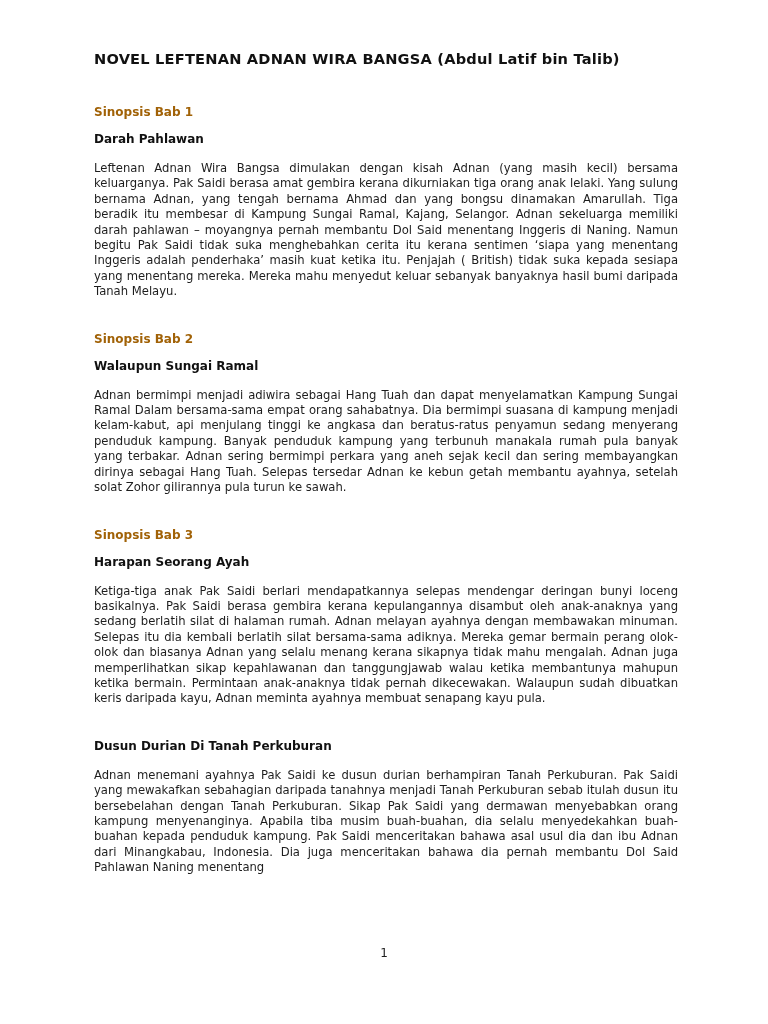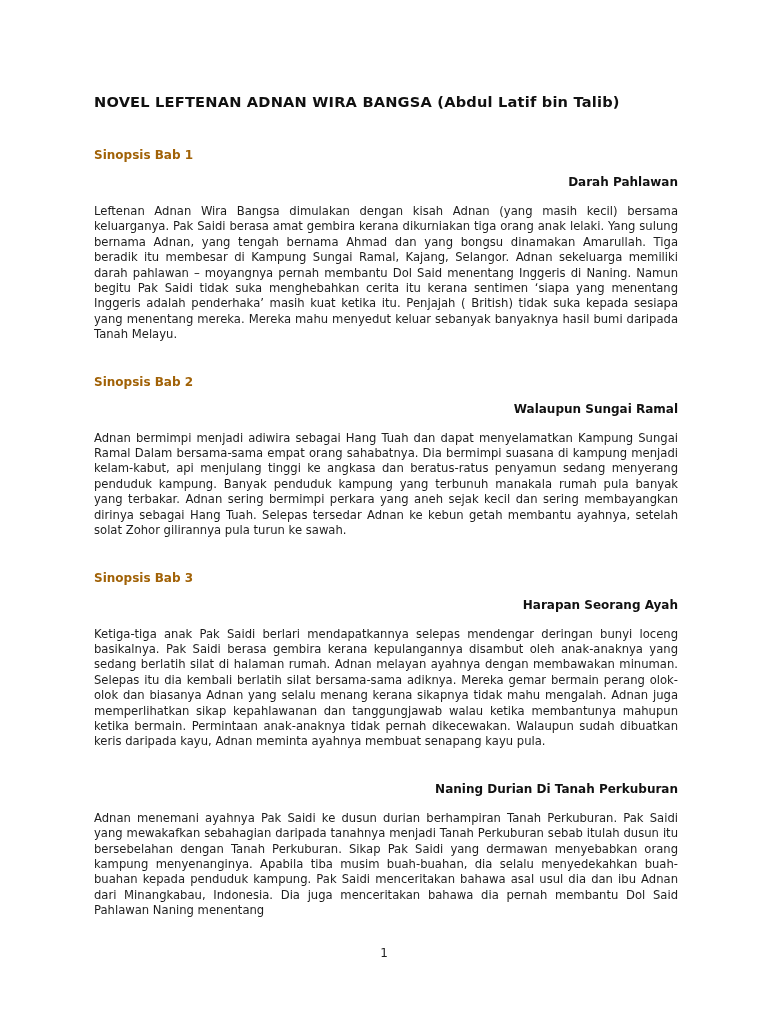--- a/index.html
+++ b/index.html
@@ -14,21 +14,21 @@
     position: relative;
     font-family: "DejaVu Sans", "Liberation Sans", sans-serif;
     color: #1d1d1d;
   }
   .doc-page {
     position: relative;
     width: 768px;
     height: 1024px;
     background: #ffffff;
     box-sizing: border-box;
-    padding: 92px 90px 0 94px;
+    padding: 49px 90px 0 94px;
   }
   .doc-title {
     font-size: 14.6px;
     font-weight: bold;
     letter-spacing: 0.2px;
     line-height: 19px;
     color: #111111;
   }
   .doc-section {
     margin-top: 31px;
@@ -41,21 +41,20 @@
     font-weight: bold;
     line-height: 16px;
     color: #a16207;
   }
   .section-subheading {
     font-size: 12px;
     font-weight: bold;
     line-height: 16px;
     margin-top: 11px;
     color: #111111;
-    text-align: right;
   }
   .section-body {
     font-size: 11.6px;
     line-height: 15.4px;
     margin-top: 14px;
     text-align: justify;
     color: #1d1d1d;
   }
   .page-number {
     position: absolute;
@@ -86,19 +85,19 @@
     <div class="section-body">Adnan bermimpi menjadi adiwira sebagai Hang Tuah dan dapat menyelamatkan Kampung Sungai Ramal Dalam bersama-sama empat orang sahabatnya. Dia bermimpi suasana di kampung menjadi kelam-kabut, api menjulang tinggi ke angkasa dan beratus-ratus penyamun sedang menyerang penduduk kampung. Banyak penduduk kampung yang terbunuh manakala rumah pula banyak yang terbakar. Adnan sering bermimpi perkara yang aneh sejak kecil dan sering membayangkan dirinya sebagai Hang Tuah. Selepas tersedar Adnan ke kebun getah membantu ayahnya, setelah solat Zohor gilirannya pula turun ke sawah.</div>
   </div>
 
   <div class="doc-section">
     <div class="section-heading">Sinopsis Bab 3</div>
     <div class="section-subheading">Harapan Seorang Ayah</div>
     <div class="section-body">Ketiga-tiga anak Pak Saidi berlari mendapatkannya selepas mendengar deringan bunyi loceng basikalnya. Pak Saidi berasa gembira kerana kepulangannya disambut oleh anak-anaknya yang sedang berlatih silat di halaman rumah. Adnan melayan ayahnya dengan membawakan minuman. Selepas itu dia kembali berlatih silat bersama-sama adiknya. Mereka gemar bermain perang olok-olok dan biasanya Adnan yang selalu menang kerana sikapnya tidak mahu mengalah. Adnan juga memperlihatkan sikap kepahlawanan dan tanggungjawab walau ketika membantunya mahupun ketika bermain. Permintaan anak-anaknya tidak pernah dikecewakan. Walaupun sudah dibuatkan keris daripada kayu, Adnan meminta ayahnya membuat senapang kayu pula.</div>
   </div>
 
   <div class="doc-section">
-    <div class="section-subheading">Naning Durian Di Tanah Perkuburan</div>
+    <div class="section-subheading">Dusun Durian Di Tanah Perkuburan</div>
     <div class="section-body">Adnan menemani ayahnya Pak Saidi ke dusun durian berhampiran Tanah Perkuburan. Pak Saidi yang mewakafkan sebahagian daripada tanahnya menjadi Tanah Perkuburan sebab itulah dusun itu bersebelahan dengan Tanah Perkuburan. Sikap Pak Saidi yang dermawan menyebabkan orang kampung menyenanginya. Apabila tiba musim buah-buahan, dia selalu menyedekahkan buah-buahan kepada penduduk kampung. Pak Saidi menceritakan bahawa asal usul dia dan ibu Adnan dari Minangkabau, Indonesia. Dia juga menceritakan bahawa dia pernah membantu Dol Said Pahlawan Naning menentang</div>
   </div>
 
   <div class="page-number">1</div>
 
 </div>
 
 </body></html>

